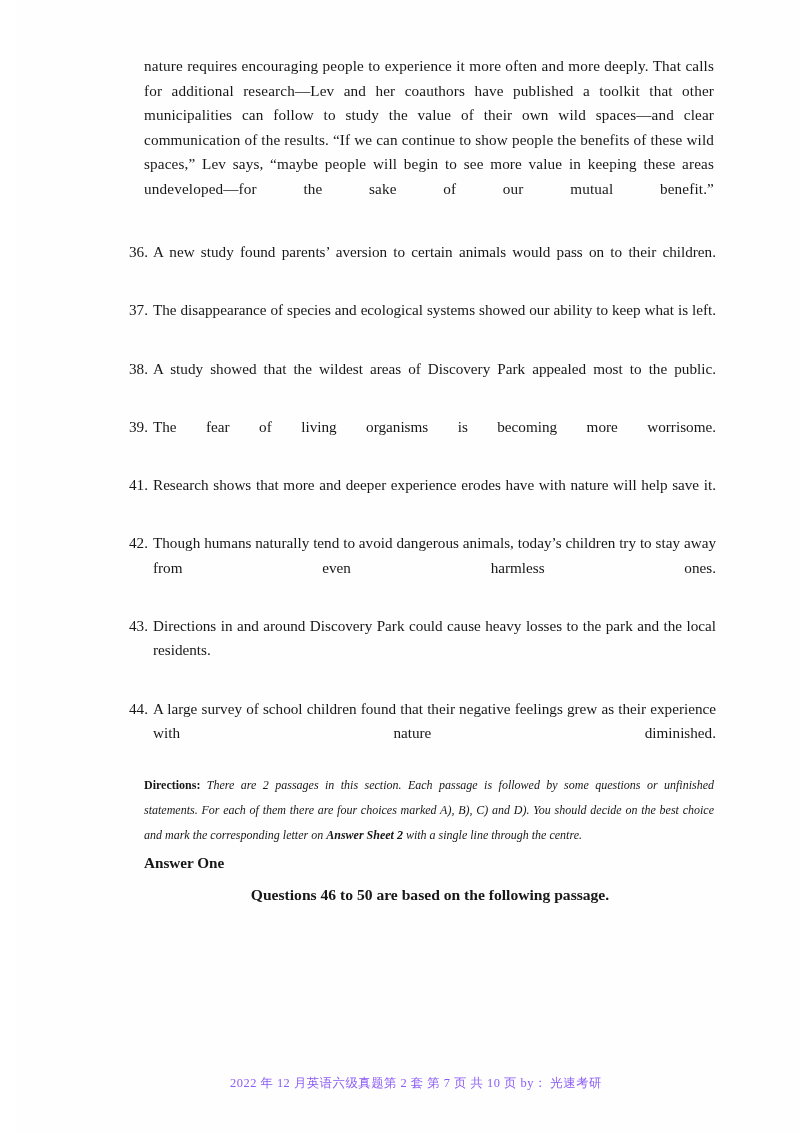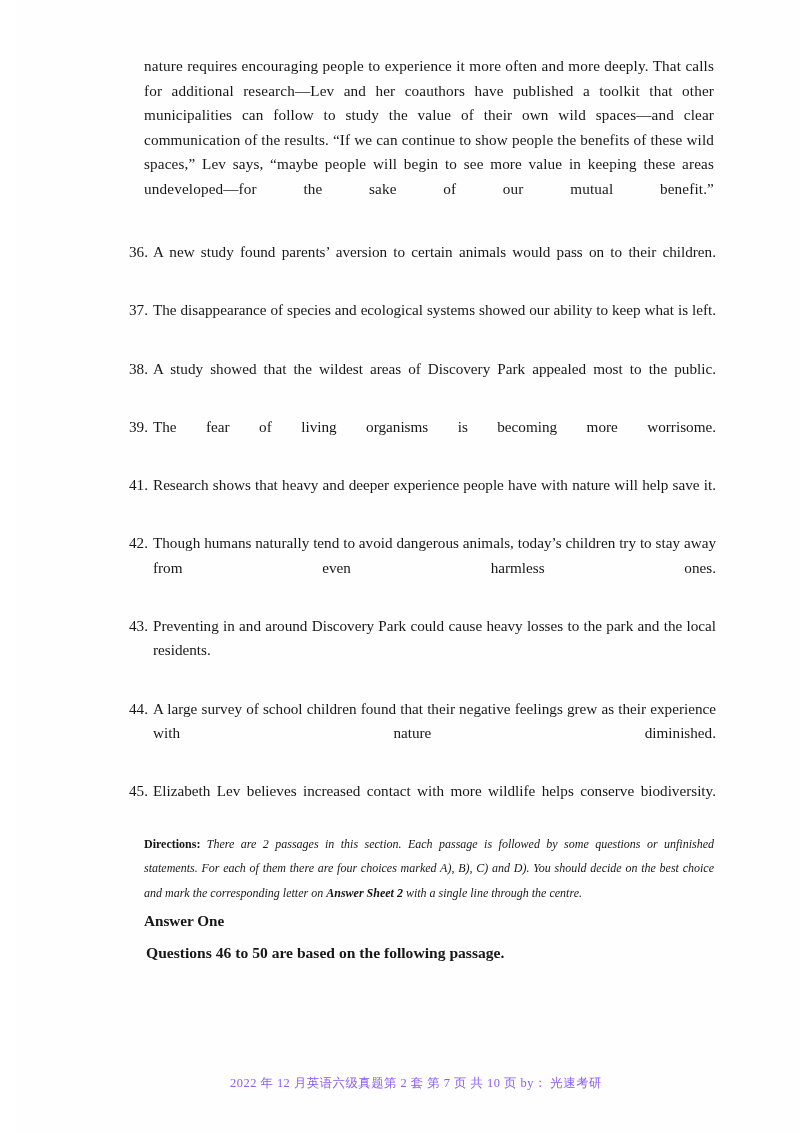--- a/index.html
+++ b/index.html
@@ -120,20 +120,21 @@
     line-height: 24.6px;
     margin-top: 4px;
     margin-left: 20px;
   }
   .questions-range {
     font-weight: bold;
     font-size: 15.6px;
     line-height: 24.6px;
     margin-top: 7px;
     margin-left: 22px;
+    text-align: center;
   }
 
   
   #footer {
     position: absolute;
     left: 0;
     top: 1074px;
     width: 800px;
     text-align: center;
     font-size: 12.4px;
@@ -170,42 +171,38 @@
       </li>
 
       <li class="stmt">
         <span class="num">39.</span>
         <span class="body">The fear of living organisms is becoming more worrisome.</span>
       </li>
 
 
       <li class="stmt">
         <span class="num">41.</span>
-        <span class="body">Research shows that heavy and deeper experience people have with nature will help save it.</span>
+        <span class="body">Research shows that more and deeper experience erodes have with nature will help save it.</span>
       </li>
 
       <li class="stmt">
         <span class="num">42.</span>
         <span class="body">Though humans naturally tend to avoid dangerous animals, today’s children try to stay away from even harmless ones.</span>
       </li>
 
       <li class="stmt">
         <span class="num">43.</span>
-        <span class="body">Preventing in and around Discovery Park could cause heavy losses to the park and the local residents.</span>
+        <span class="body">Directions in and around Discovery Park could cause heavy losses to the park and the local residents.</span>
       </li>
 
       <li class="stmt">
         <span class="num">44.</span>
         <span class="body">A large survey of school children found that their negative feelings grew as their experience with nature diminished.</span>
       </li>
 
-      <li class="stmt">
-        <span class="num">45.</span>
-        <span class="body">Elizabeth Lev believes increased contact with more wildlife helps conserve biodiversity.</span>
-      </li>
 
     </ul>
 
 
     <div class="directions">
       <span class="d-label">Directions:</span><span class="d-text"> There are 2 passages in this section. Each passage is followed by some questions or unfinished statements. For each of them there are four choices marked A), B), C) and D). You should decide on the best choice and mark the corresponding letter on </span><span class="d-strong">Answer Sheet 2</span><span class="d-text"> with a single line through the centre.</span>
     </div>
 
     <div class="passage-label">Answer One</div>
 

